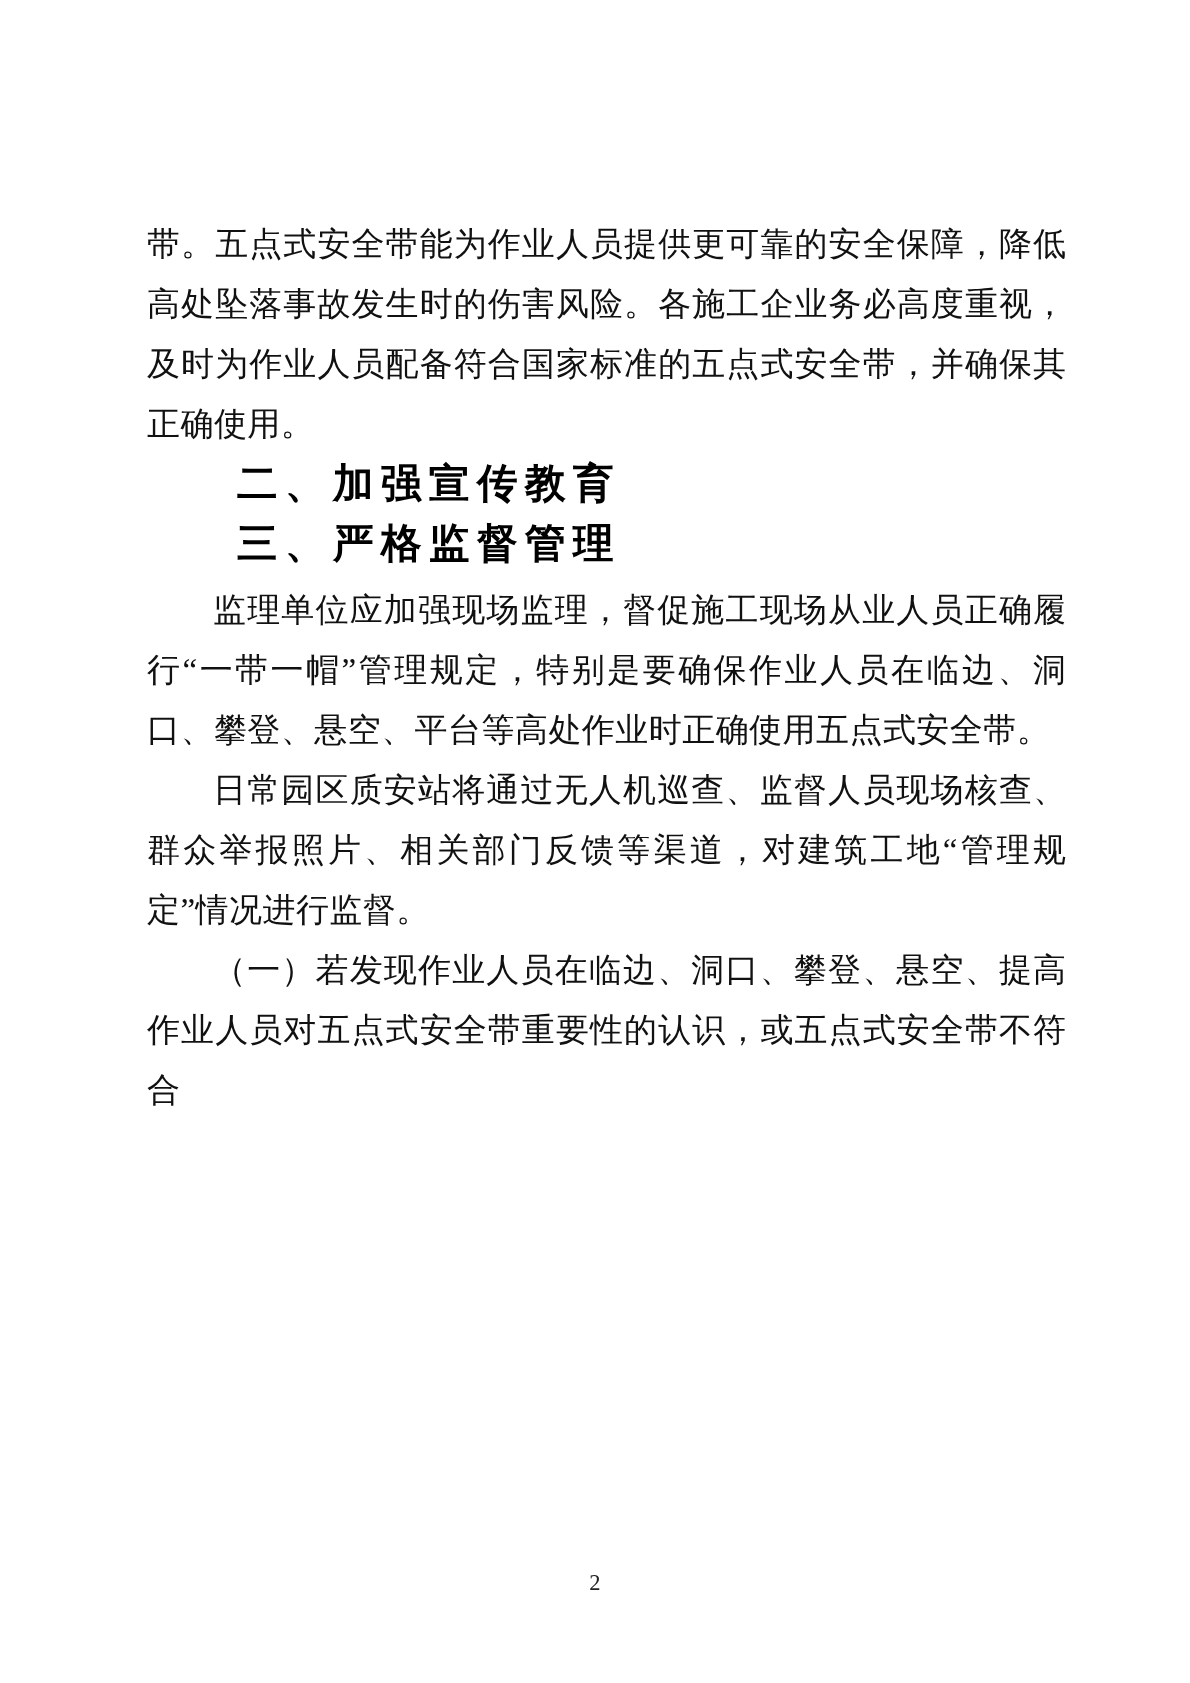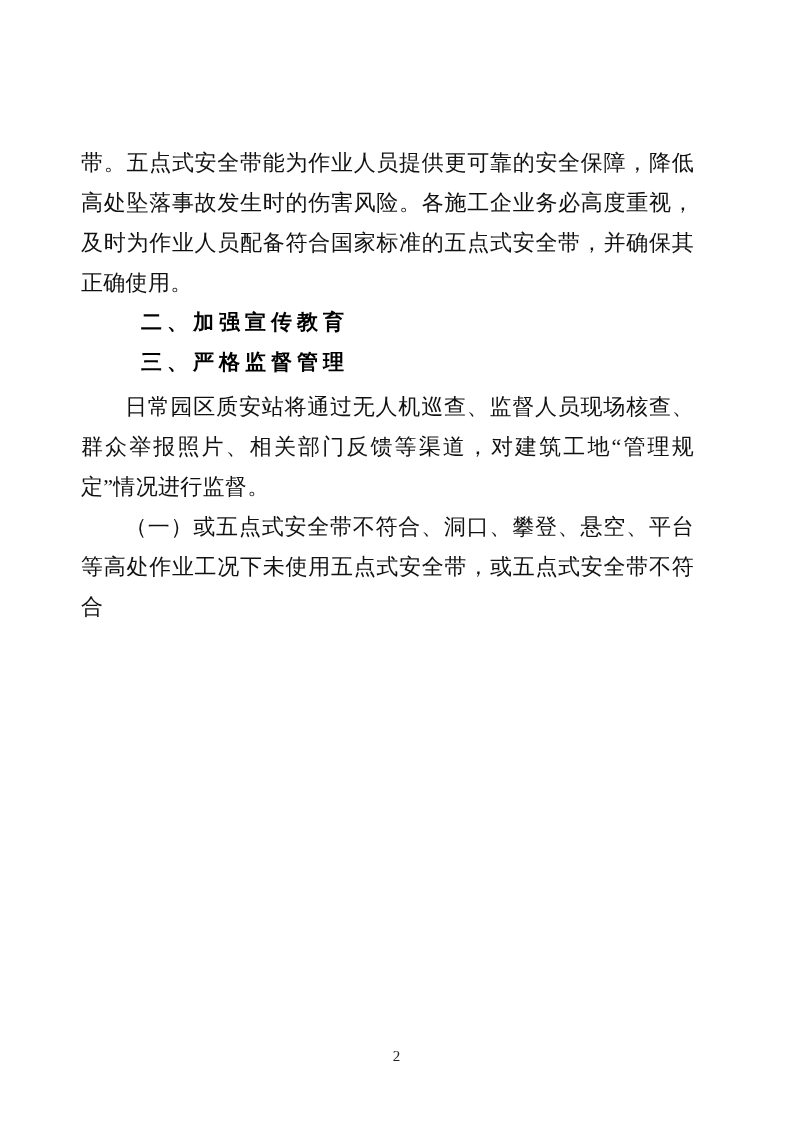--- a/index.html
+++ b/index.html
@@ -11,42 +11,42 @@
     position: relative;
     width: 793px;
     height: 1122px;
     background: #ffffff;
     overflow: hidden;
     font-family: "Liberation Serif", "DejaVu Serif", serif;
     color: #111111;
   }
   .content {
     position: absolute;
-    left: 81px;
+    left: 98px;
     top: 143px;
     width: 613px;
   }
   .para {
     margin: 0;
     font-size: 22px;
     line-height: 40px;
     text-align: justify;
     text-justify: inter-ideograph;
     text-indent: 2em;
     letter-spacing: 0.3px;
   }
   .para.continuation {
     text-indent: 0;
   }
   .heading {
     margin: 4px 0 10px 0;
     padding-left: 60px;
     font-family: "Liberation Sans", "DejaVu Sans", sans-serif;
     font-weight: bold;
-    font-size: 21px;
+    font-size: 27px;
     line-height: 30px;
     letter-spacing: 5px;
     color: #000000;
     text-align: left;
   }
   .page-footer {
     position: absolute;
     left: 0;
     top: 1046px;
     width: 100%;
@@ -62,21 +62,22 @@
 
 <div class="page">
   <div class="content">
     <p class="para continuation">带。五点式安全带能为作业人员提供更可靠的安全保障，降低高处坠落事故发生时的伤害风险。各施工企业务必高度重视，及时为作业人员配备符合国家标准的五点式安全带，并确保其正确使用。</p>
 
     <h2 class="heading">二、加强宣传教育</h2>
 
 
     <h2 class="heading">三、严格监督管理</h2>
 
+    <p class="para">监理单位应加强现场监理，督促施工现场从业人员正确履行“一带一帽”管理规定，特别是要确保作业人员在临边、洞口、攀登、悬空、平台等高处作业时正确使用五点式安全带。</p>
 
 
     <p class="para">日常园区质安站将通过无人机巡查、监督人员现场核查、群众举报照片、相关部门反馈等渠道，对建筑工地“管理规定”情况进行监督。</p>
 
-    <p class="para">（一）或五点式安全带不符合、洞口、攀登、悬空、平台等高处作业工况下未使用五点式安全带，或五点式安全带不符合</p>
+    <p class="para">（一）若发现作业人员在临边、洞口、攀登、悬空、提高作业人员对五点式安全带重要性的认识，或五点式安全带不符合</p>
   </div>
 
   <div class="page-footer">2</div>
 </div>
 
 </body></html>

